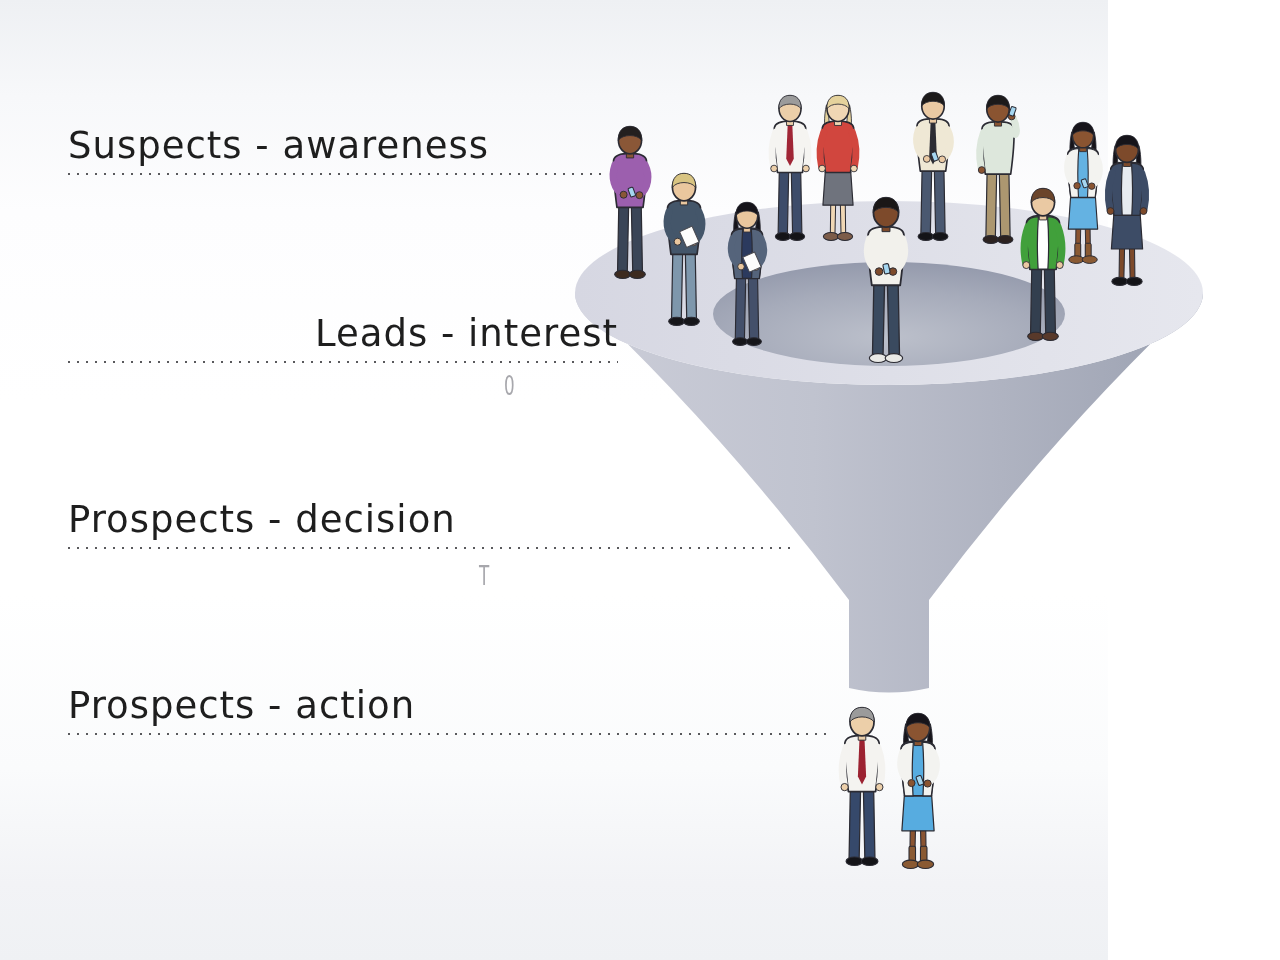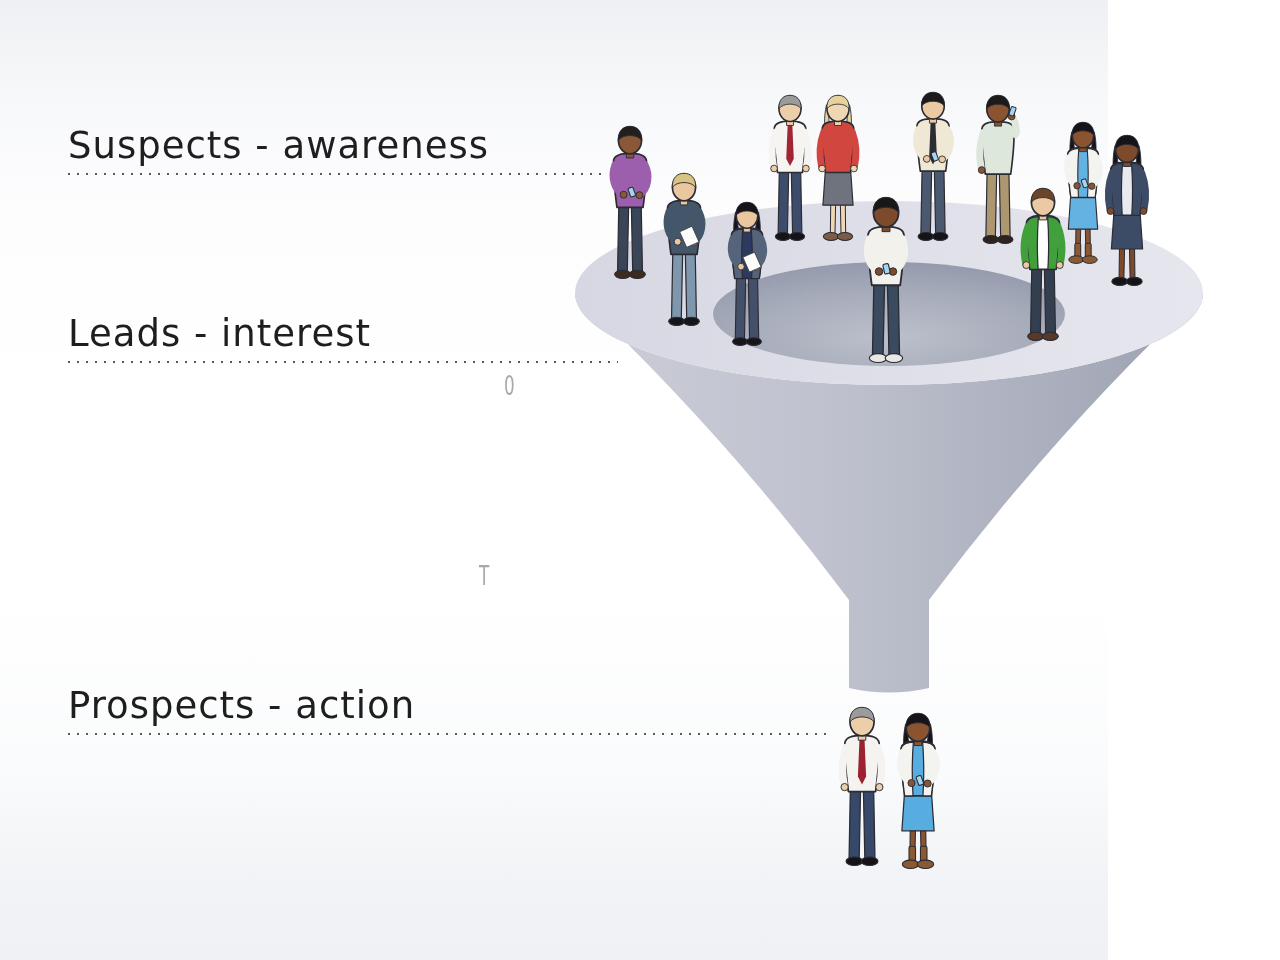--- a/index.html
+++ b/index.html
@@ -274,23 +274,27 @@
         <rect x="-2.4" y="-83.5" width="4.8" height="4.5" fill="#8a5431" stroke-width="0.6"></rect>
         <ellipse cx="0" cy="-90.5" rx="7.6" ry="8.8" fill="#8a5431"></ellipse>
         <path d="M -7.7 -90.5 C -7.9 -97 -4.4 -99.8 0 -99.8 C 4.4 -99.8 7.9 -97 7.7 -90.5 C 4.8 -94.8 -4.8 -94.8 -7.7 -90.5 Z" fill="#16141a" stroke-width="0.6"></path>
       </g>
     </svg>
 
   <div class="stage" id="stage-0" style="top: 123px;">
     <div class="stage-text">Suspects - awareness</div>
     <div class="leader" style="width: 539px;"></div>
   </div>
-  <div class="stage" id="stage-1" style="top: 311px;">
+  <div class="stage" id="stage-1" style="top: 311px; text-align: right;">
     <div class="stage-text">Leads - interest</div>
     <div class="leader" style="width: 550px;"></div>
+  </div>
+  <div class="stage" id="stage-2" style="top: 497px;">
+    <div class="stage-text">Prospects - decision</div>
+    <div class="leader" style="width: 724px;"></div>
   </div>
   <div class="stage" id="stage-3" style="top: 683px;">
     <div class="stage-text">Prospects - action</div>
     <div class="leader" style="width: 764px;"></div>
   </div>
 
   <span class="stray" id="stray-0" style="left: 504px; top: 372px;">0</span>
   <span class="stray" id="stray-1" style="left: 479px; top: 562px;">T</span>
 </div>
 

